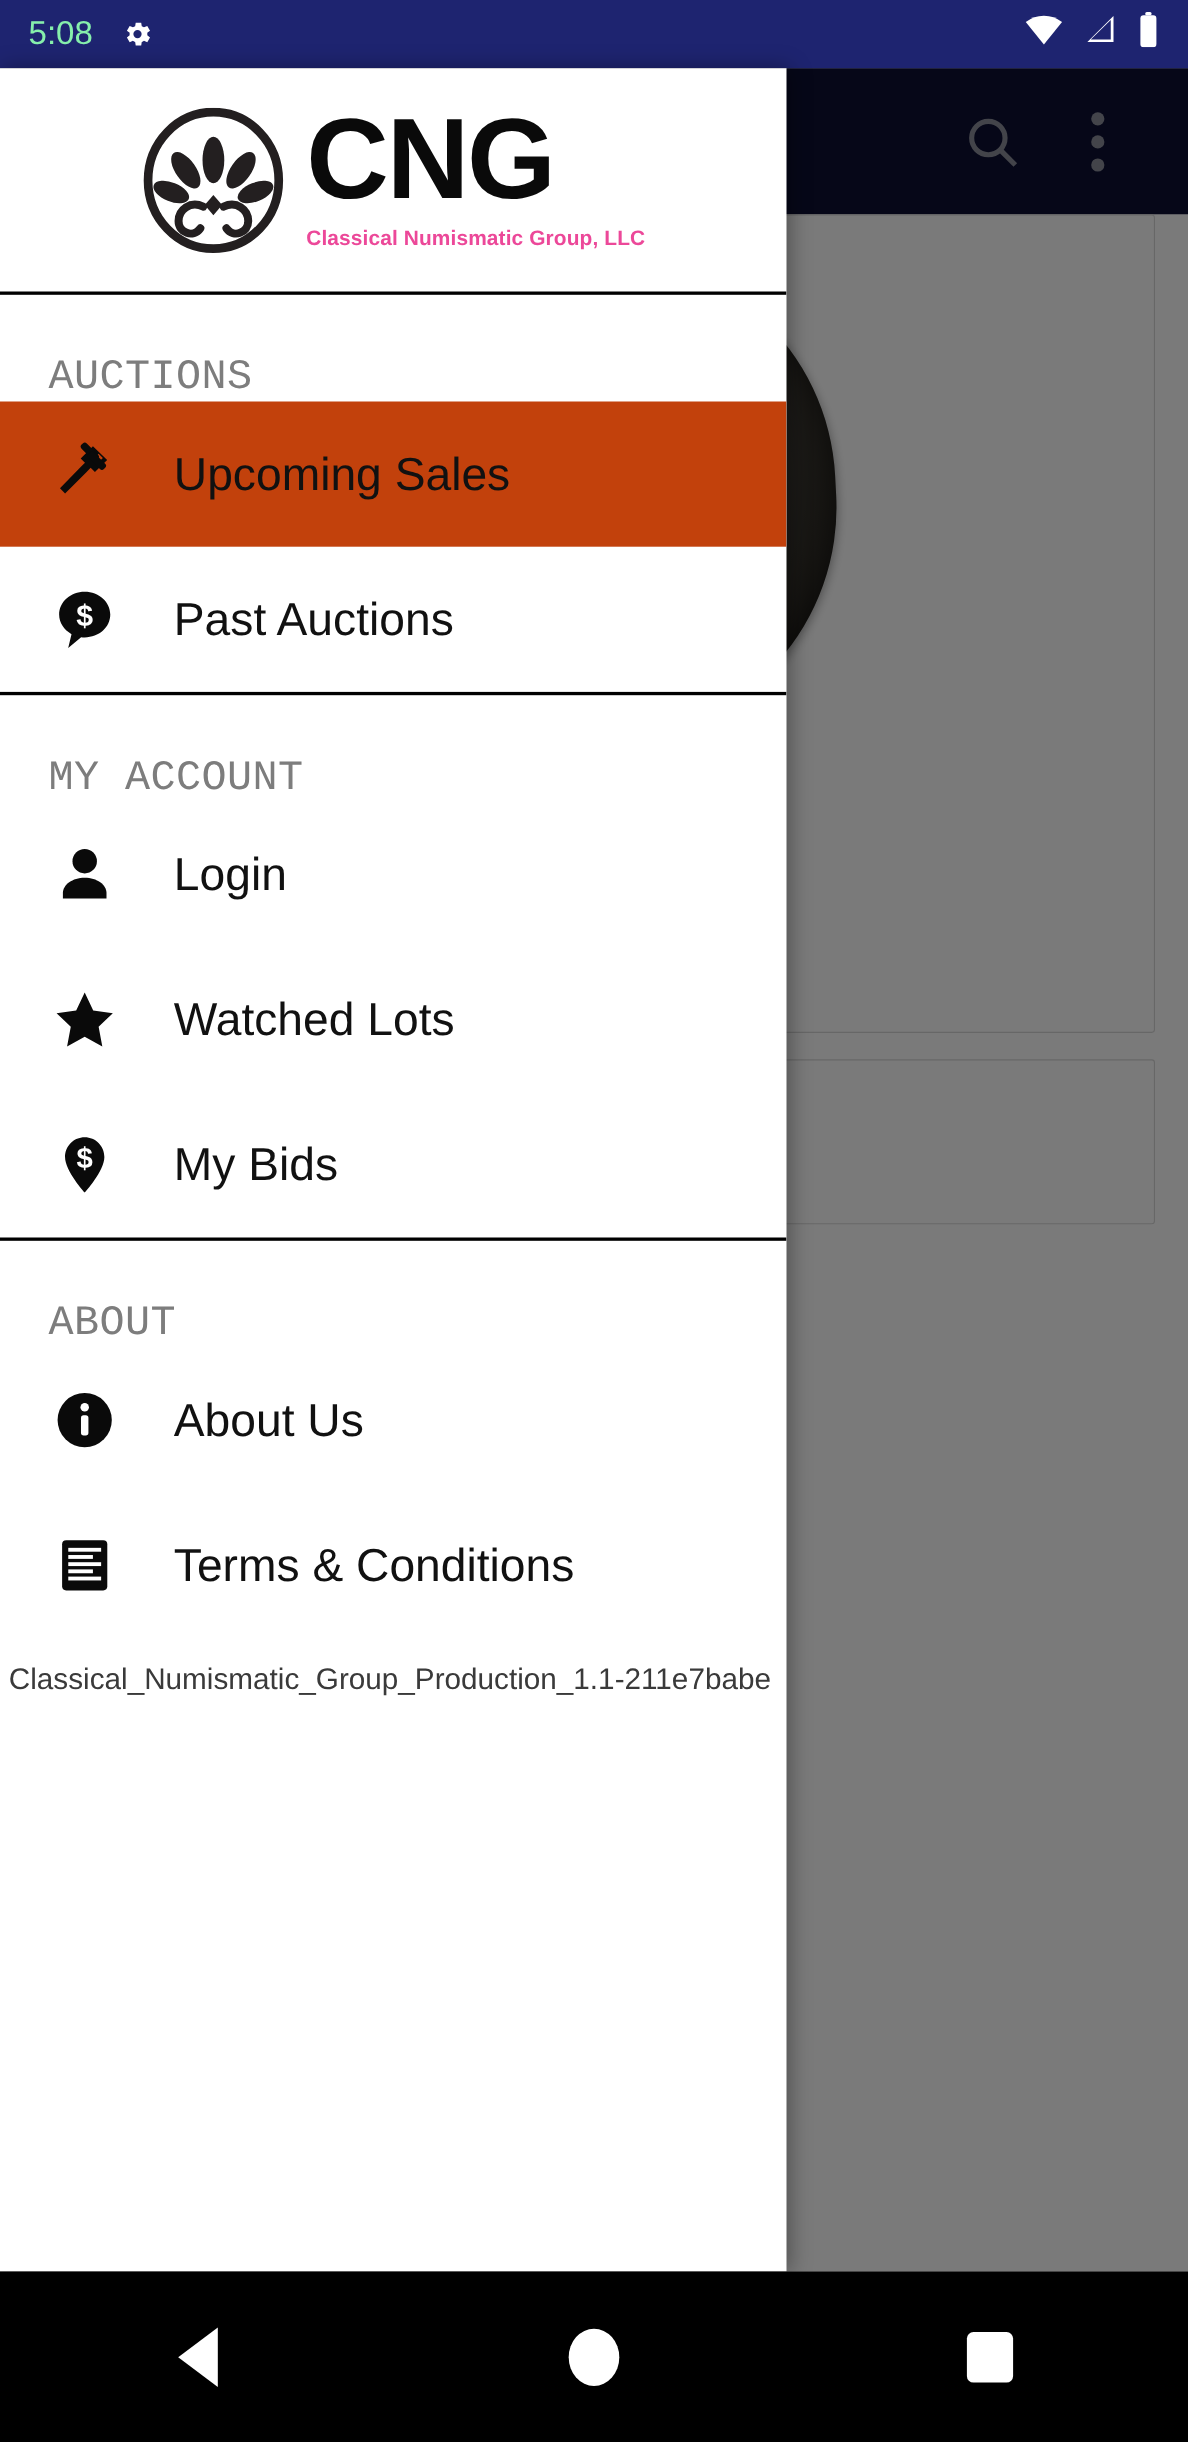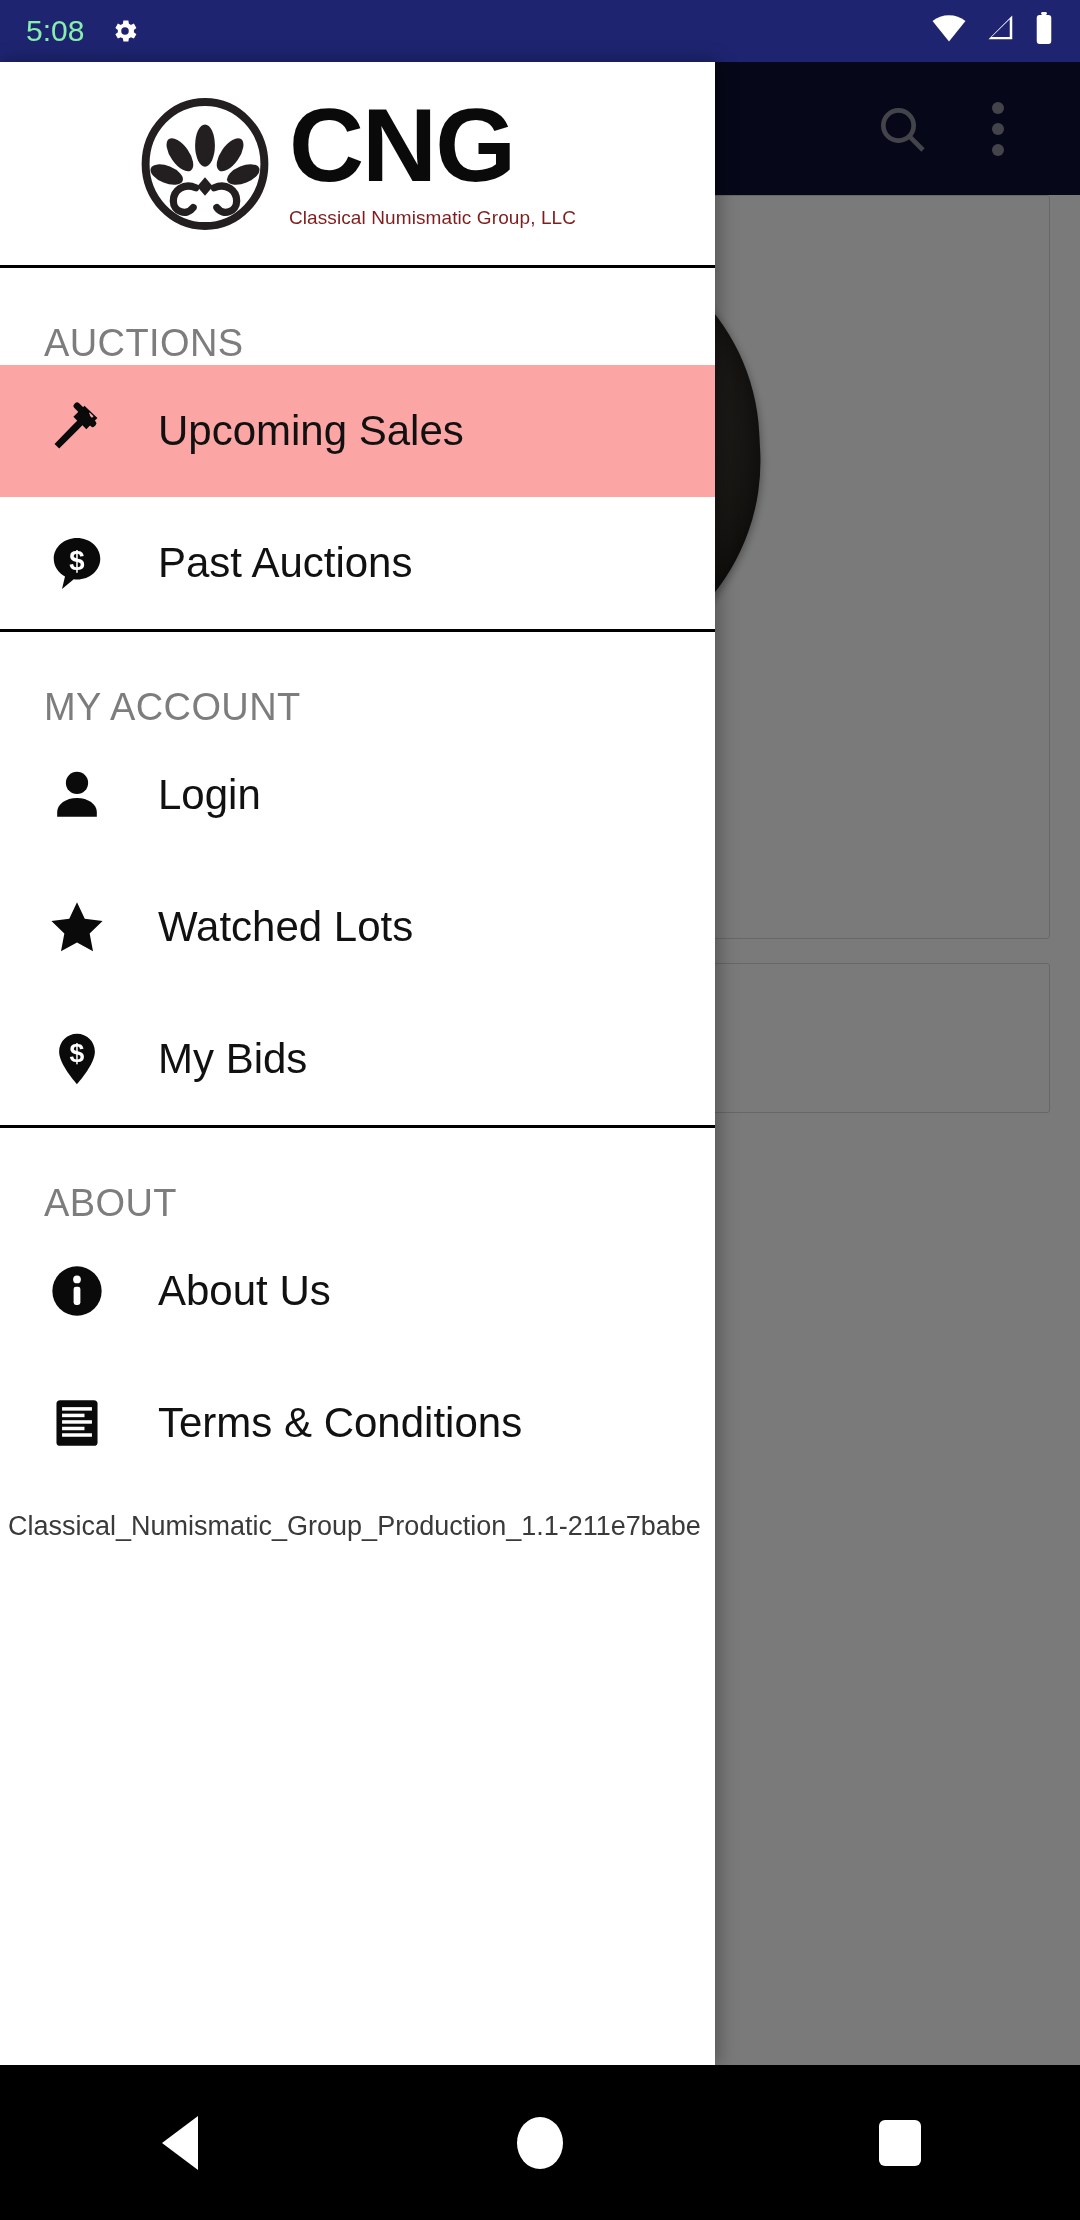--- a/index.html
+++ b/index.html
@@ -79,31 +79,31 @@
     background:#fff; overflow:hidden;
     box-shadow:3px 0 18px rgba(0,0,0,.35);
   }
   #logo-area { height:203px; display:flex; align-items:center; justify-content:center; gap:18px; }
   .logo-mark { width:132px; height:132px; position:relative; }
   .logo-text { display:flex; flex-direction:column; align-items:flex-start; }
   .logo-cng {
     font-family:"Liberation Sans", sans-serif;
     font-weight:bold; font-size:104px; line-height:.92; letter-spacing:-2px; color:#0a0a0a;
   }
-  .logo-sub { font-size:19px; font-weight:normal; color:#7f1d1d; letter-spacing:.1px; margin-top:14px; }
+  .logo-sub { font-size:19px; font-weight:bold; color:#ec4899; letter-spacing:.1px; margin-top:14px; }
 
   .divider { height:3px; background:#000; width:100%; }
 
   .section-title {
-    color:#7d7d7d; font-size:38px; padding:54px 44px 0; letter-spacing:.4px;
+    color:#7d7d7d; font-size:38px; padding:54px 44px 0; letter-spacing:.4px;font-family:Liberation Mono, monospace;
   }
   .nav-item {
     display:flex; align-items:center; height:132px; padding-left:44px; gap:48px;
   }
-  .nav-item.active { background:#fca5a5; }
+  .nav-item.active { background:#c2410c; }
   .nav-icon { width:66px; min-width:66px; height:66px; display:flex; align-items:center; justify-content:center; }
   .nav-label { font-size:42px; color:#111; }
 
   .version {
     font-size:27px; color:#3a3a3a; padding:22px 0 0 8px; white-space:nowrap;
   }
 
   
   #nav-bar {
     position:absolute; left:0; bottom:0; width:1080px; height:155px; background:#000;

